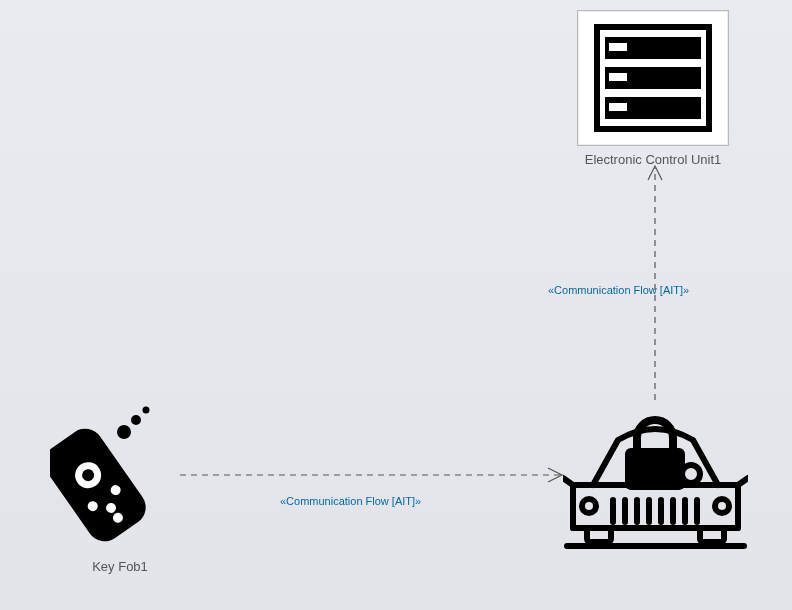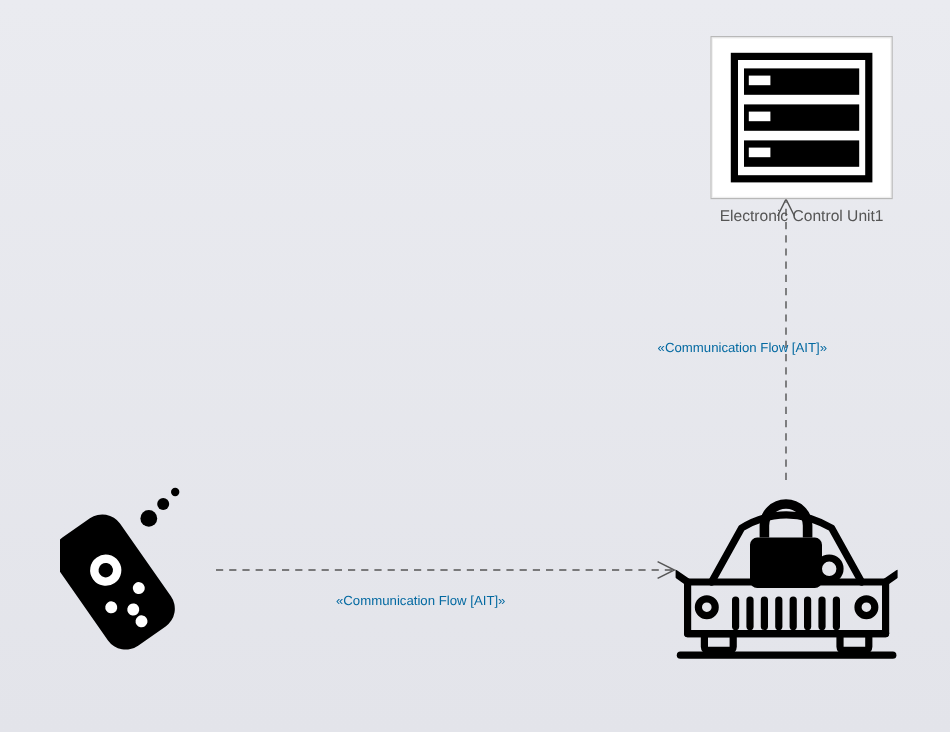--- a/index.html
+++ b/index.html
@@ -62,21 +62,21 @@
 
   <line x1="655" y1="400" x2="655" y2="168" stroke="#555" stroke-width="1.2" stroke-dasharray="6,5"></line>
 
   <polyline points="648,180 655,166 662,180" fill="none" stroke="#555" stroke-width="1.2"></polyline>
 </svg>
 
 <div class="edge-label" style="left:280px; top:495px;">«Communication Flow [AIT]»</div>
 
 <div class="edge-label" style="left:548px; top:284px;">«Communication Flow [AIT]»</div>
 
-<div class="node" style="left:592px; top:10px;margin-top:20px;">
+<div class="node" style="left:577px; top:10px;">
   <div class="ecu-box">
     <svg width="120" height="110" viewBox="0 0 120 110">
       <rect x="4" y="4" width="112" height="102" fill="none" stroke="#000" stroke-width="6"></rect>
 
       <rect x="12" y="14" width="96" height="22" fill="#000"></rect>
       <rect x="16" y="20" width="18" height="8" fill="#fff"></rect>
 
       <rect x="12" y="44" width="96" height="22" fill="#000"></rect>
       <rect x="16" y="50" width="18" height="8" fill="#fff"></rect>
 
@@ -99,20 +99,21 @@
 
       <circle cx="0" cy="-12" r="13" fill="#fff"></circle>
       <circle cx="0" cy="-12" r="6" fill="#000"></circle>
 
       <circle cx="-14" cy="16" r="5" fill="#fff"></circle>
       <circle cx="0" cy="28" r="5" fill="#fff"></circle>
       <circle cx="14" cy="16" r="5" fill="#fff"></circle>
       <circle cx="0" cy="40" r="5" fill="#fff"></circle>
     </g>
   </svg>
+  <div class="node-label">Key Fob1</div>
 </div>
 
 <div class="node" style="left:563px; top:400px;">
   <svg width="185" height="155" viewBox="0 0 185 155">
     <g stroke="#000" stroke-width="6" fill="none" stroke-linejoin="round" stroke-linecap="round">
 
       <path d="M30 85 L55 40 Q92 18 130 40 L155 85"></path>
 
       <path d="M10 85 L175 85 L175 128 L10 128 Z"></path>
 

